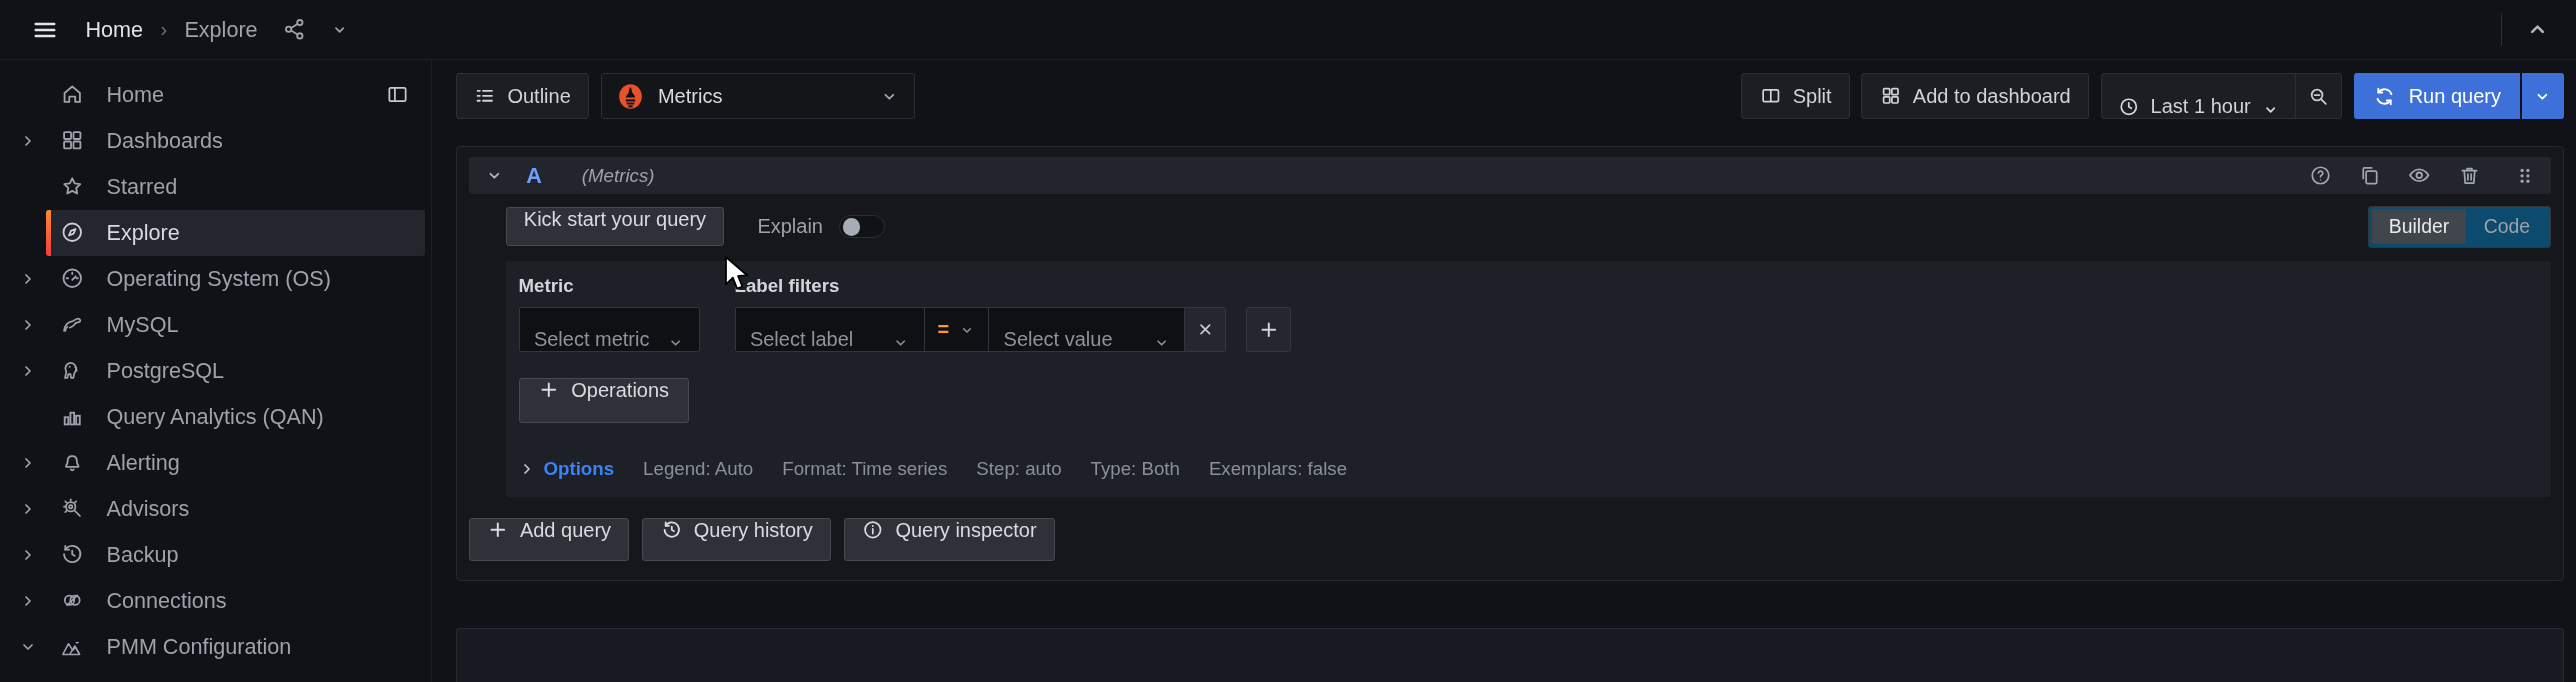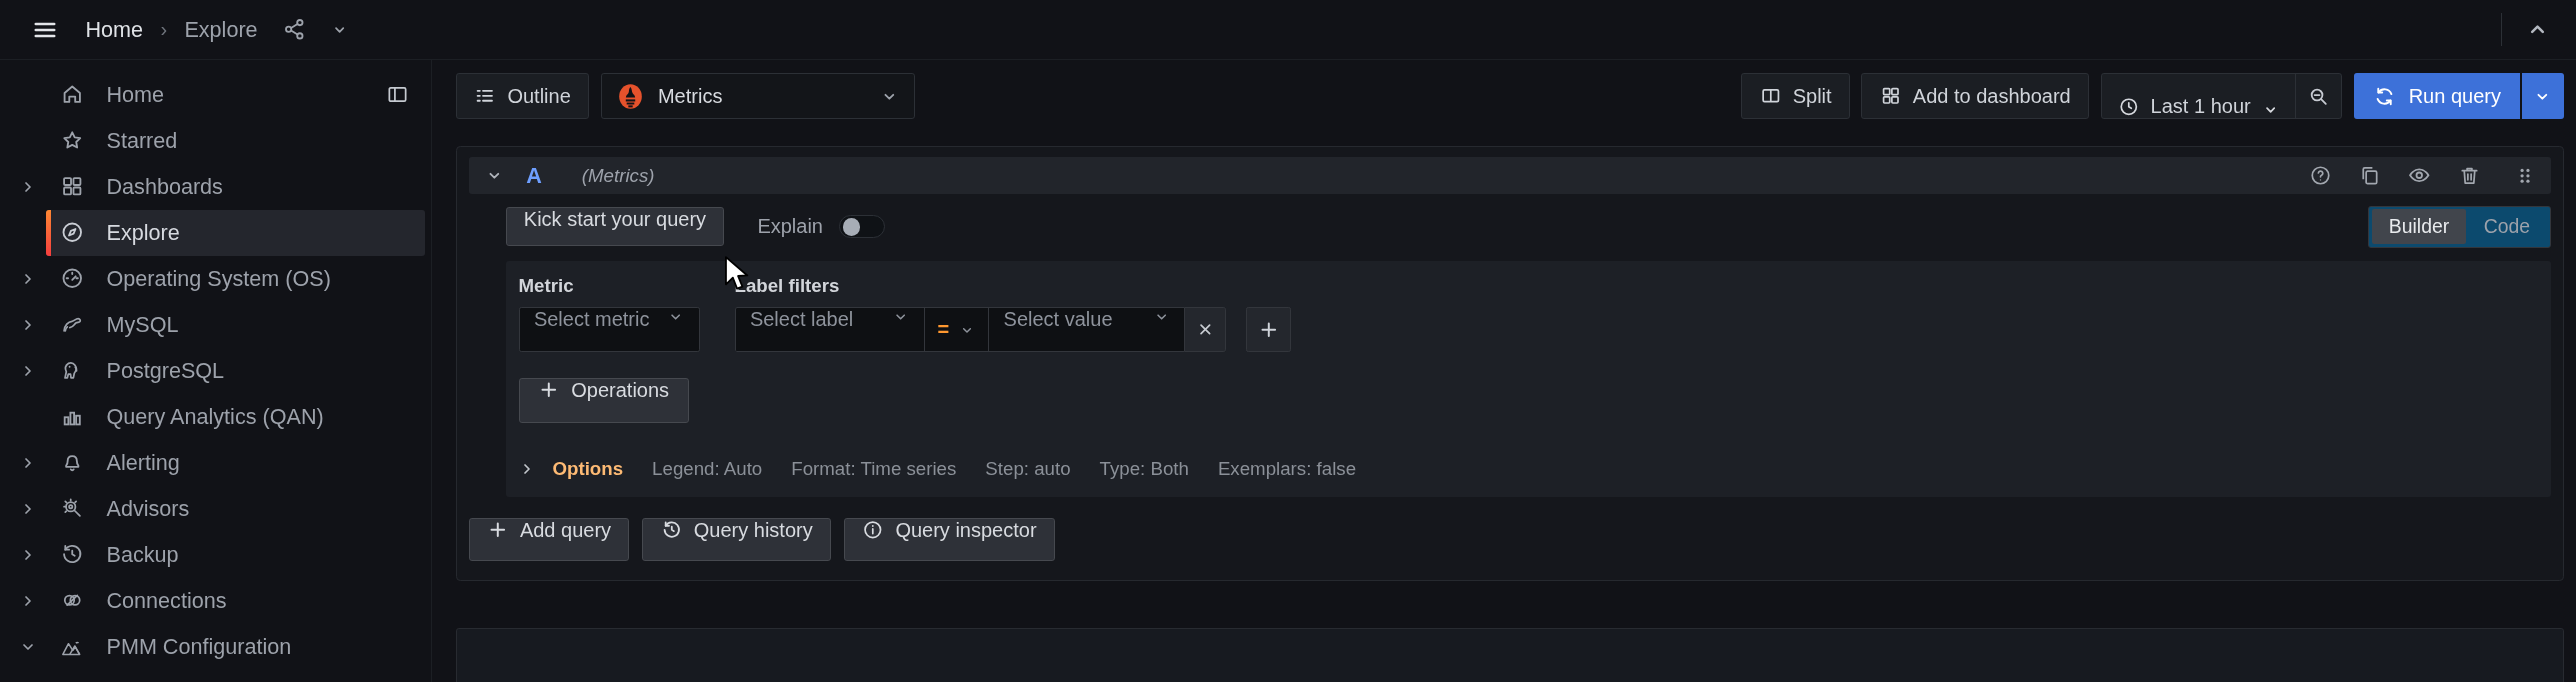--- a/index.html
+++ b/index.html
@@ -74,35 +74,35 @@
   .explain-label{margin-left:33px;font-size:20px;color:#9da2ab;}
   .switch{margin-left:16px;width:46px;height:23px;border-radius:11.5px;background:#0f1216;border:0.7px solid #2c3036;position:relative;}
   .switch .knob{position:absolute;left:2.9px;top:2.2px;width:17.3px;height:17.3px;border-radius:50%;background:#a7adb6;}
   .mode-group{margin-left:auto;display:flex;border:0.7px solid #33363c;border-radius:2.9px;padding:2.9px;background:#0c4a6e;}
   .mode-seg{padding:5.8px 17.3px;font-size:19.4px;border-radius:2.2px;color:#9da2ab;font-weight:500;}
   .mode-seg.on{background:#41454c;color:#e9ebee;}
 
   .card{margin-top:13px;background:#1d2026;border-radius:2.9px;padding:14.4px 17.3px 14.4px 13px;}
   .fields{display:flex;align-items:flex-start;gap:35px;}
   .field .flabel{font-size:18.7px;font-weight:600;color:#d2d5da;margin-bottom:10px;}
-  .sel{height:45px;display:inline-flex;align-items:flex-start;gap:16px;padding:0 14.4px;background:#0e1013;border:0.7px solid #33363c;border-radius:2.2px;}
+  .sel{height:45px;display:inline-flex;align-items:flex-end;gap:16px;padding:0 14.4px;background:#0e1013;border:0.7px solid #33363c;border-radius:2.2px;}
   .sel .ph{font-size:20px;color:#8e939c;white-space:nowrap;}
   .sel .schev{color:#8e939c;}
   .fgroup{display:flex;align-items:stretch;border-radius:2.2px;overflow:hidden;}
   .fgroup .sel{border-radius:0;border-right:none;}
   .fgroup .sel:first-child{border-radius:2.2px 0 0 2.2px;}
   .opseg{display:flex;align-items:center;gap:10px;padding:0 13px;background:#0e1013;border:0.7px solid #33363c;border-right:none;}
   .opseg .opval{font-size:20px;font-weight:700;color:#ff9830;}
   .xseg{width:42px;display:flex;align-items:center;justify-content:center;background:#24272d;border:0.7px solid #33363c;border-radius:0 2.2px 2.2px 0;color:#c7cbd1;}
   .plus-btn{margin-left:20px;width:45px;height:45px;display:flex;align-items:center;justify-content:center;background:#24272d;border:0.7px solid #33363c;border-radius:2.2px;color:#d0d4da;}
   .ops-row{margin-top:26px;}
   .ops-btn{height:45px;padding:0 18.7px;}
   .optsrow{margin-top:33px;display:flex;align-items:center;height:26px;}
   .optsrow .ochev{color:#c2c6cc;}
-  .opts-title{margin-left:18px;font-size:18.7px;font-weight:600;color:#fdba74;}
+  .opts-title{margin-left:9px;font-size:18.7px;font-weight:600;color:#3b82f6;}
   .meta{margin-left:29px;font-size:18.7px;color:#8b9098;white-space:nowrap;}
 
   .qfooter{margin-top:21.6px;display:flex;gap:13px;}
   .qfooter .btn-grey{height:43px;}
 
   .results{margin-top:47px;height:115px;background:#171a20;border:0.7px solid #282b31;border-radius:2.9px;}
 
   .cursor{position:absolute;left:723px;top:256px;pointer-events:none;}
 </style>
 </head>
@@ -155,37 +155,37 @@
         <span class="nlabel">Home</span>
         <button class="dock-btn">
           <svg width="23" height="23" viewBox="0 0 24 24" fill="none" stroke="currentColor" stroke-width="1.8">
               <rect x="3.5" y="5" width="17" height="14" rx="1.5"></rect>
               <path d="M9.3 5v14"></path>
             </svg>
         </button>
       </div>
 
       <div class="nav-item">
-        <svg class="nicon" viewBox="0 0 24 24" fill="none" stroke="currentColor" stroke-width="1.8" stroke-linejoin="round">
-            <path d="M12 4.2l2.4 4.9 5.4.8-3.9 3.8.9 5.4-4.8-2.6-4.8 2.6.9-5.4-3.9-3.8 5.4-.8z"></path>
-          </svg>
-        <span class="nlabel">Starred</span>
-      </div>
-
-      <div class="nav-item">
         <svg class="chev" width="16" height="16" viewBox="0 0 24 24" fill="none" stroke="currentColor" stroke-width="2.6" stroke-linecap="round" stroke-linejoin="round">
             <path d="M9 6l6 6-6 6"></path>
           </svg>
         <svg class="nicon" viewBox="0 0 24 24" fill="none" stroke="currentColor" stroke-width="1.8">
             <rect x="4" y="4" width="6.8" height="6.8" rx="1"></rect>
             <rect x="13.2" y="4" width="6.8" height="6.8" rx="1"></rect>
             <rect x="4" y="13.2" width="6.8" height="6.8" rx="1"></rect>
             <rect x="13.2" y="13.2" width="6.8" height="6.8" rx="1"></rect>
           </svg>
         <span class="nlabel">Dashboards</span>
+      </div>
+
+      <div class="nav-item">
+        <svg class="nicon" viewBox="0 0 24 24" fill="none" stroke="currentColor" stroke-width="1.8" stroke-linejoin="round">
+            <path d="M12 4.2l2.4 4.9 5.4.8-3.9 3.8.9 5.4-4.8-2.6-4.8 2.6.9-5.4-3.9-3.8 5.4-.8z"></path>
+          </svg>
+        <span class="nlabel">Starred</span>
       </div>
 
       <div class="nav-item active">
         <svg class="nicon" viewBox="0 0 24 24" fill="none" stroke="currentColor" stroke-width="1.8" stroke-linejoin="round">
             <circle cx="12" cy="12" r="8.6"></circle>
             <path d="M15.2 8.8l-1.9 4.5-4.5 1.9 1.9-4.5z"></path>
           </svg>
         <span class="nlabel">Explore</span>
       </div>
 

